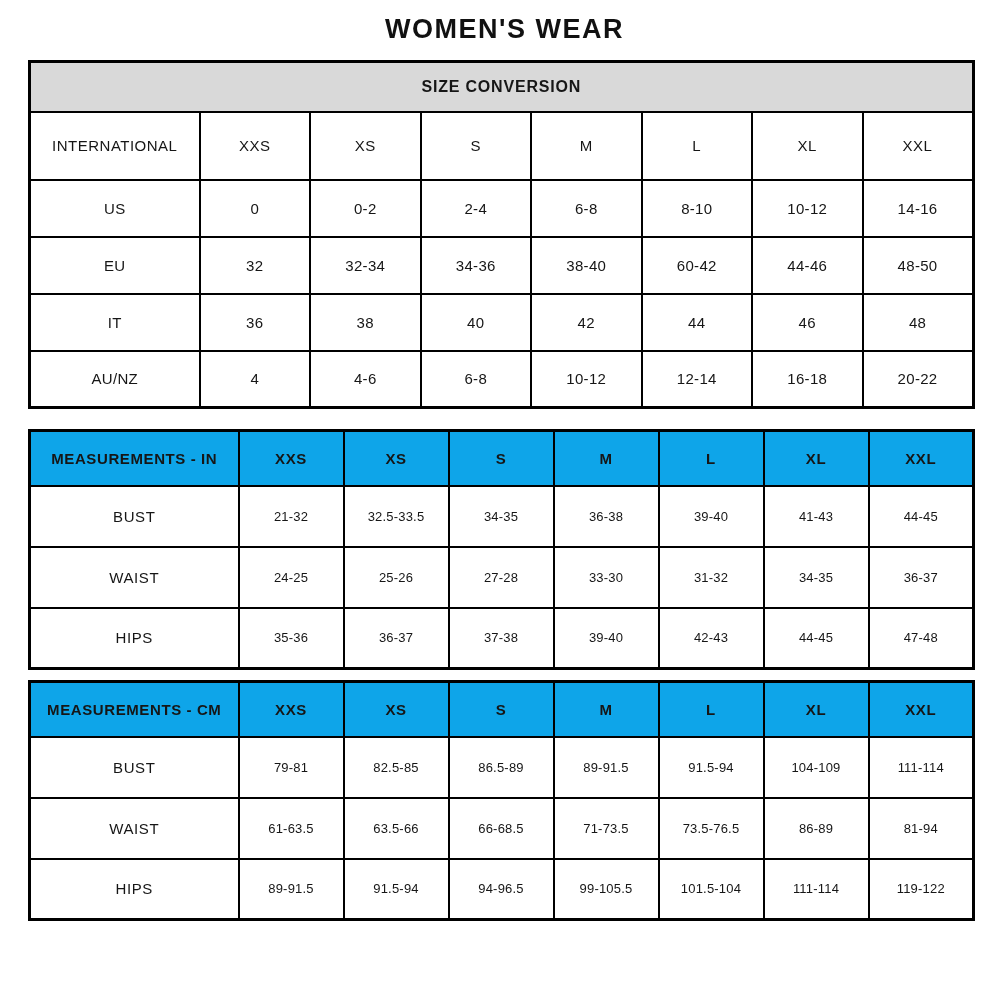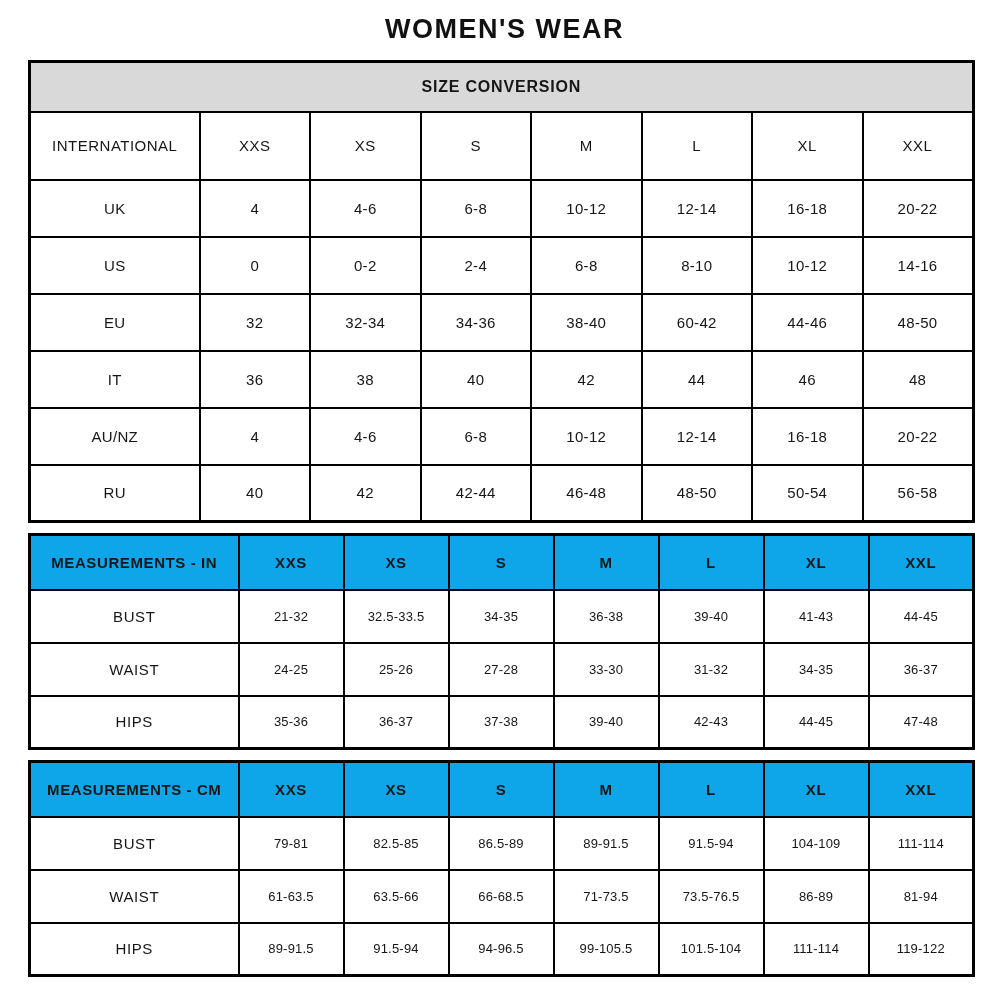--- a/index.html
+++ b/index.html
@@ -30,21 +30,21 @@
     border: 3px solid #000000;
   }
   td, th {
     border: 2px solid #000000;
     text-align: center;
     vertical-align: middle;
     padding: 0 4px;
     overflow: hidden;
   }
   
-  .t1 { margin-bottom: 10px; }
+  .t1 { margin-bottom: 20px; }
   .t1 col.label-col { width: 170px; }
   .t1 col.size-col  { width: 110.5px; }
   .t1 .banner {
     background: #d9d9d9;
     height: 50px;
     font-size: 16px;
     font-weight: 700;
     letter-spacing: 0.8px;
   }
   .t1 .hdr-row td { height: 68px; font-size: 15px; letter-spacing: 0.5px; }
@@ -53,21 +53,21 @@
   .t2 { margin-bottom: 10px; }
   .t2 col.label-col, .t3 col.label-col { width: 209px; }
   .t2 col.size-col,  .t3 col.size-col  { width: 105px; }
   .t2 .hdr-row td, .t3 .hdr-row td {
     background: #0ea5e9;
     height: 55px;
     font-size: 15px;
     font-weight: 700;
     letter-spacing: 0.6px;
   }
-  .t2 .data-row td, .t3 .data-row td { height: 53px; font-size: 13px; letter-spacing: 0.2px; margin-top: 28px; }
+  .t2 .data-row td, .t3 .data-row td { height: 61px; font-size: 13px; letter-spacing: 0.2px; margin-top: 28px; }
   .t2 .data-row td.row-label, .t3 .data-row td.row-label { font-size: 15px; letter-spacing: 0.6px; }
 </style>
 </head>
 <body>
 
 <div class="page">
 
   <div class="page-title">WOMEN'S WEAR</div>
 
   <table class="t1">
@@ -88,30 +88,20 @@
       <tr class="hdr-row">
         <td>INTERNATIONAL</td>
       <td>XXS</td>
           <td>XS</td>
           <td>S</td>
           <td>M</td>
           <td>L</td>
           <td>XL</td>
           <td>XXL</td>
         </tr>
-    <tr class="data-row">
-          <td class="row-label">UK</td>
-          <td>4</td>
-          <td>4-6</td>
-          <td>6-8</td>
-          <td>10-12</td>
-          <td>12-14</td>
-          <td>16-18</td>
-          <td>20-22</td>
-        </tr>
         <tr class="data-row">
           <td class="row-label">US</td>
           <td>0</td>
           <td>0-2</td>
           <td>2-4</td>
           <td>6-8</td>
           <td>8-10</td>
           <td>10-12</td>
           <td>14-16</td>
         </tr>
@@ -137,30 +127,20 @@
         </tr>
         <tr class="data-row">
           <td class="row-label">AU/NZ</td>
           <td>4</td>
           <td>4-6</td>
           <td>6-8</td>
           <td>10-12</td>
           <td>12-14</td>
           <td>16-18</td>
           <td>20-22</td>
-        </tr>
-        <tr class="data-row">
-          <td class="row-label">RU</td>
-          <td>40</td>
-          <td>42</td>
-          <td>42-44</td>
-          <td>46-48</td>
-          <td>48-50</td>
-          <td>50-54</td>
-          <td>56-58</td>
         </tr>
       </tbody>
   </table>
 
   <table class="t2">
     <colgroup>
       <col class="label-col">
       <col class="size-col">
         <col class="size-col">
         <col class="size-col">

